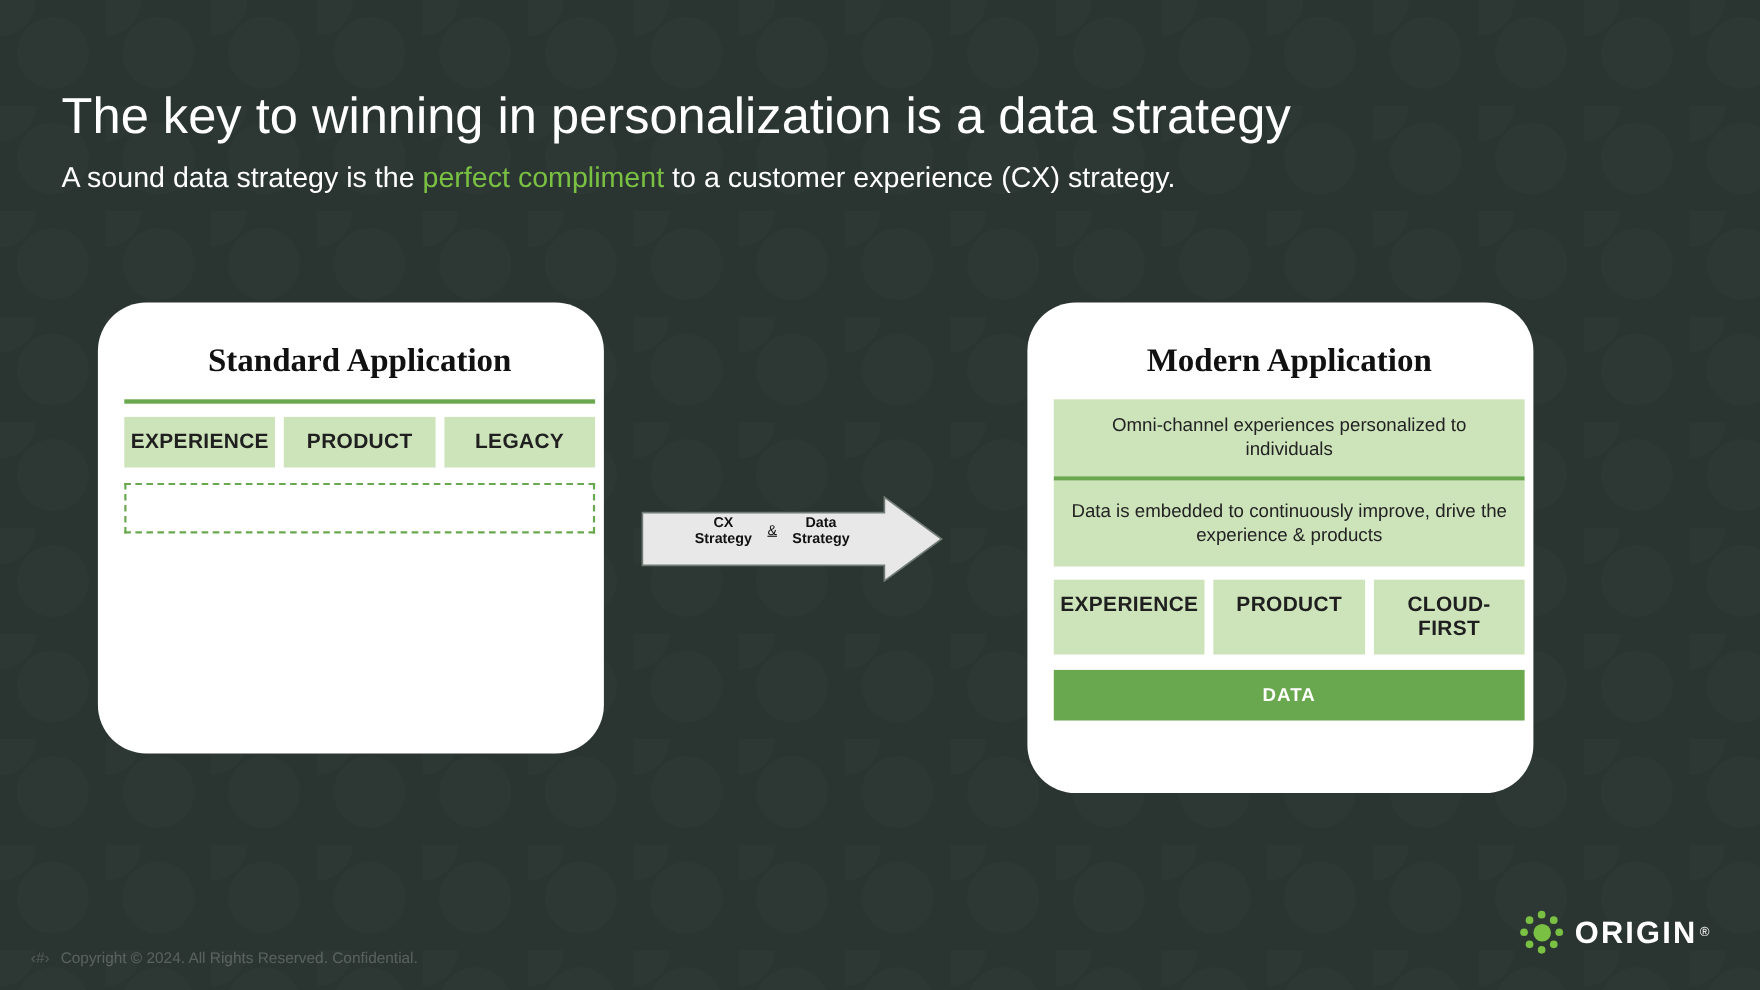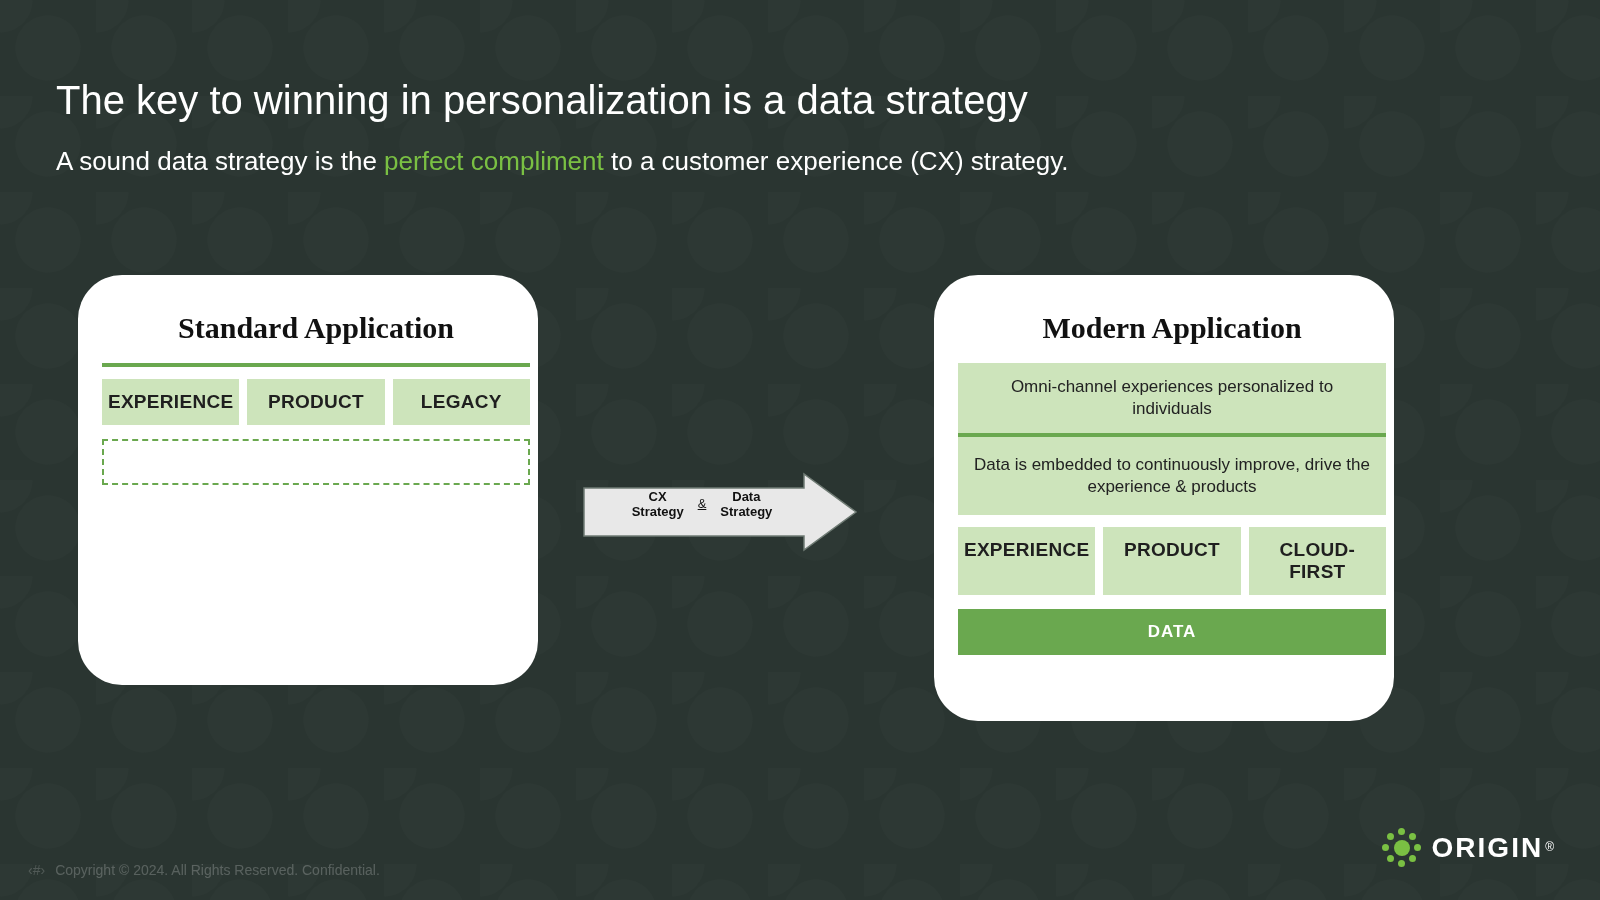--- a/index.html
+++ b/index.html
@@ -25,39 +25,40 @@
       radial-gradient(circle at 0 0, rgba(255,255,255,0.015) 32px, transparent 33px),
       radial-gradient(circle at 48px 48px, rgba(255,255,255,0.015) 32px, transparent 33px);
     background-size: 96px 96px;
     position: relative;
   }
 
   
   .title {
     position: absolute;
     left: 56px; top: 78px;
-    font-size: 40px;
+    font-size: 46px;
     font-weight: 400;
   }
   .subtitle {
     position: absolute;
     left: 56px; top: 146px;
     font-size: 26px;
     font-weight: 400;
   }
   .subtitle .hl { color: var(--accent); }
 
   
   .card {
     position: absolute;
     width: 460px;
     background: var(--white);
     border-radius: 44px;
     padding: 26px 8px 30px 24px;
     color: #222;
+    margin-left: 11px;
   }
   .card.left  { left: 78px;  top: 275px; height: 410px; }
   .card.right { right: 206px; top: 275px; height: 446px; }
 
   .card-title {
     font-family: Georgia, 'Times New Roman', serif;
     font-weight: 700;
     font-size: 30px;
     text-align: center;
     margin: 10px 0 18px 0;
@@ -111,21 +112,21 @@
     font-size: 17px;
     letter-spacing: 1px;
     display: flex;
     align-items: center;
     justify-content: center;
   }
 
   
   .arrow-wrap {
     position: absolute;
-    left: 582px; top: 472px;
+    left: 582px; top: 450px;
     width: 276px; height: 80px;
   }
   .arrow {
     position: absolute;
     inset: 0;
     width: 100%; height: 100%;
   }
   .arrow-labels {
     position: absolute;
     left: 18px; top: 18px;

